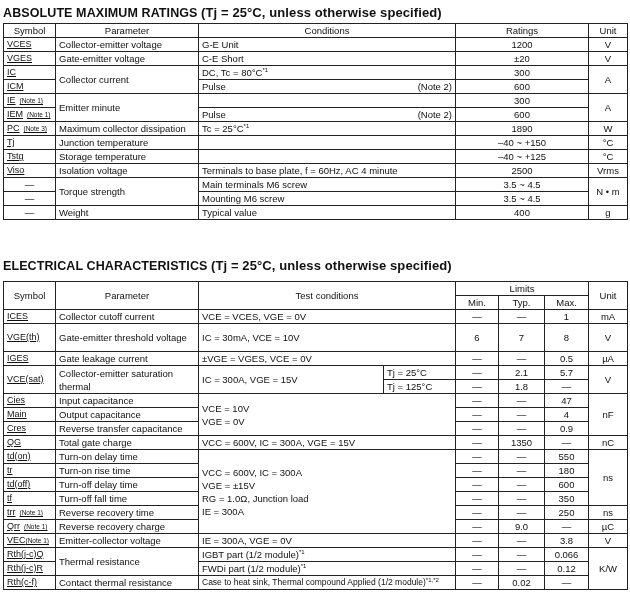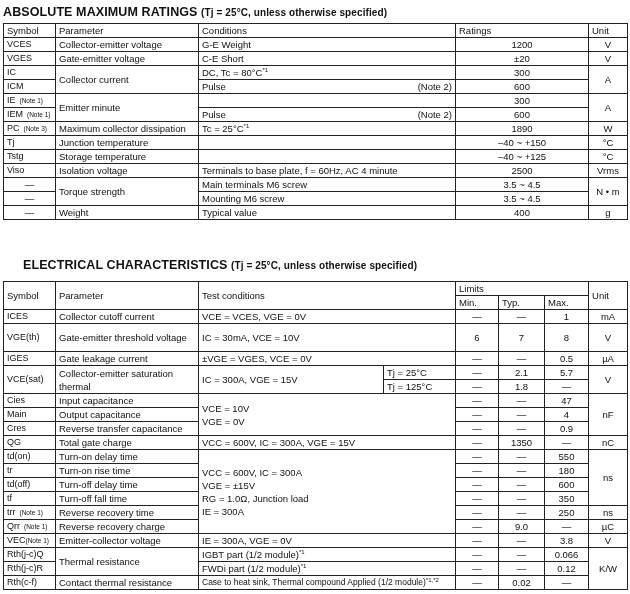--- a/index.html
+++ b/index.html
@@ -1,26 +1,26 @@
 <!DOCTYPE html>
 <html><head>
 <meta charset="utf-8">
 <style>
   html, body { margin:0; padding:0; background:#fff; }
   body { width:630px; height:594px; overflow:hidden; position:relative;
          font-family:"Liberation Sans", sans-serif; color:#111; }
   .section-title { position:absolute; left:3px; font-weight:bold; font-size:12.5px; letter-spacing:0.1px; white-space:nowrap; }
-  .section-title .cond { font-size:10px; font-weight:bold; }
+  .section-title .cond { font-size:13px; font-weight:bold; }
   table { position:absolute; left:3px; border-collapse:collapse; table-layout:fixed; font-size:9.5px; }
   td, th { border:1px solid #222; padding:0 3px; height:13px; line-height:13px; white-space:nowrap; overflow:hidden; font-weight:normal; }
-  th { text-align:left; }
+  th { text-align:center; }
   .c { text-align:center; }
   .note { font-size:6.5px; margin-left:4px; }
   .sup { font-size:6px; vertical-align:top; line-height:8px; }
-  .sym { font-size:9px; }
+  .sym { font-size:9px;text-decoration:underline; }
   .right { float:right; }
   .wrap { white-space:normal; line-height:13px; }
   .small { font-size:8.5px; }
   #t1 { top:23px; width:624px; }
   #t2 { top:281px; width:624px; }
 </style>
 </head>
 <body>
 
 <div class="section-title" style="top:5px;">
@@ -41,21 +41,21 @@
     <th>Symbol</th>
     <th>Parameter</th>
     <th>Conditions</th>
     <th>Ratings</th>
     <th>Unit</th>
   </tr>
 
   <tr>
     <td class="sym">VCES</td>
     <td>Collector-emitter voltage</td>
-    <td>G-E Weight</td>
+    <td>G-E Unit</td>
     <td class="c">1200</td>
     <td class="c">V</td>
   </tr>
   <tr>
     <td class="sym">VGES</td>
     <td>Gate-emitter voltage</td>
     <td>C-E Short</td>
     <td class="c">±20</td>
     <td class="c">V</td>
   </tr>
@@ -126,21 +126,21 @@
   <tr>
     <td class="c">—</td>
     <td>Weight</td>
     <td>Typical value</td>
     <td class="c">400</td>
     <td class="c">g</td>
   </tr>
 </tbody>
   </table>
 
-<div class="section-title" style="top:258px;margin-left:20px;">
+<div class="section-title" style="top:258px;">
   <span>ELECTRICAL CHARACTERISTICS</span>
   <span class="cond">(Tj = 25°C, unless otherwise specified)</span>
 </div>
 
 <table id="t2">
   <colgroup>
     <col style="width:52px">
       <col style="width:143px">
       <col style="width:185px">
       <col style="width:72px">

